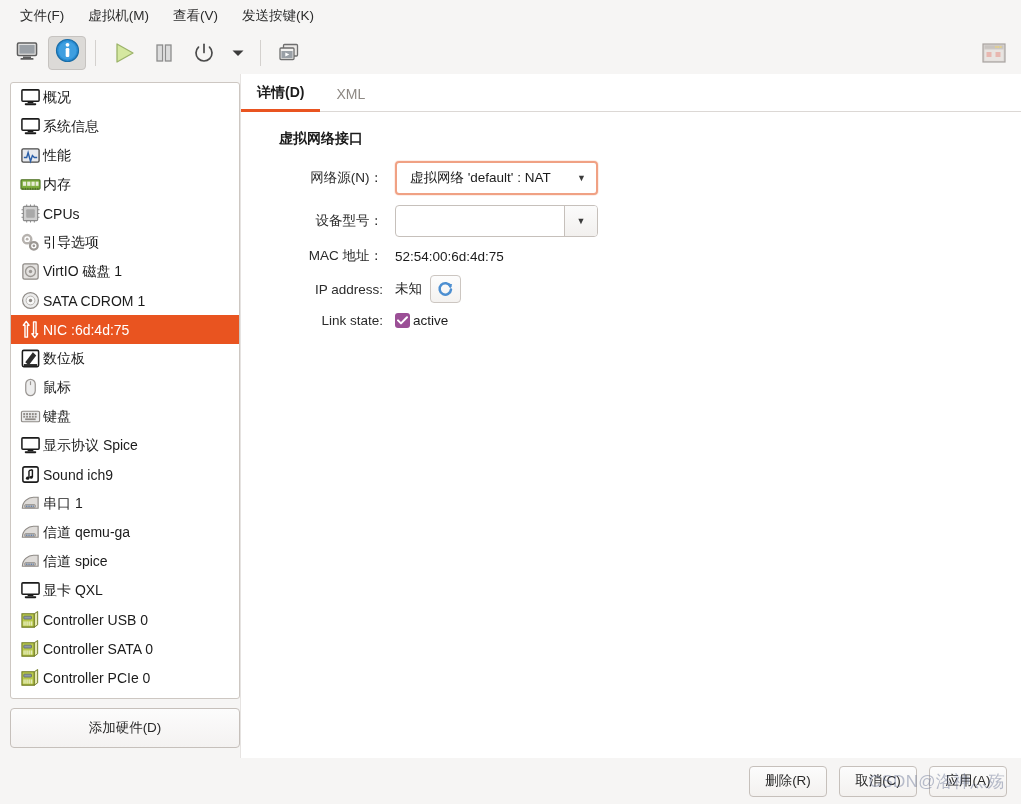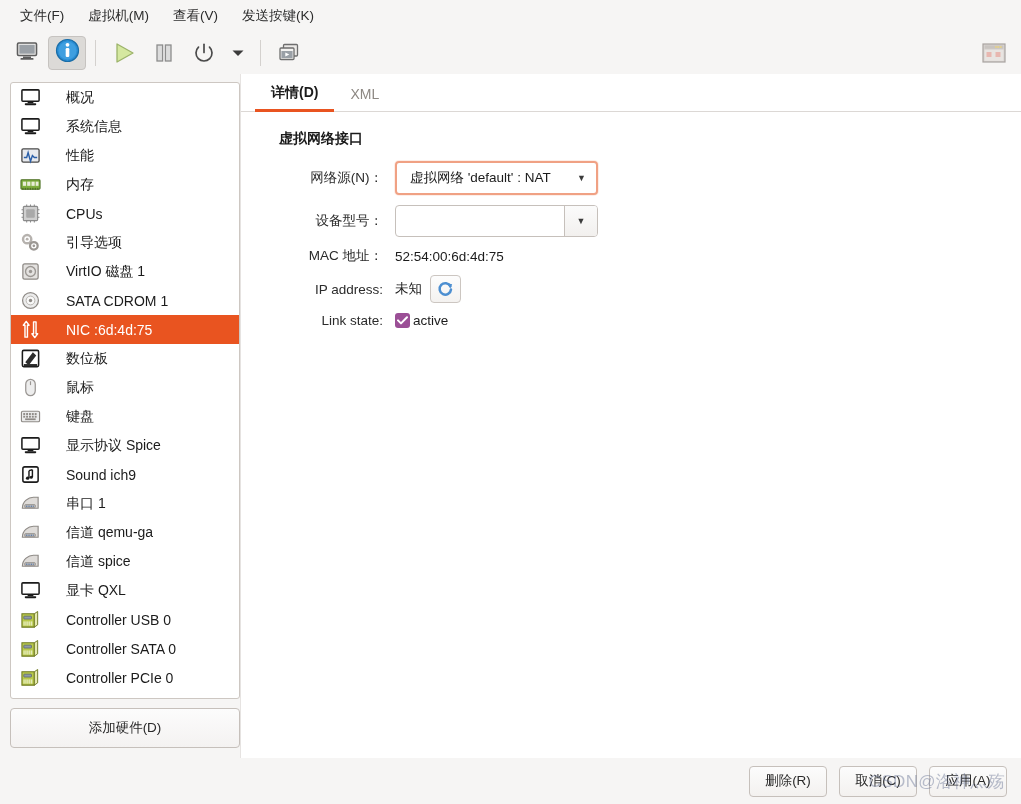--- a/index.html
+++ b/index.html
@@ -51,21 +51,21 @@
   .devlist{
     flex:1 1 auto;
     background:#ffffff;
     border:1px solid #cdc7c2;
     border-radius:3px;
     overflow:hidden;
     position:relative;
   }
   .devlist-inner{ position:absolute; inset:0; overflow:hidden; }
   .dev{
-    display:flex; align-items:center; gap:25px;
+    display:flex; align-items:center; gap:2px;
     height:29px; padding-left:9px; font-size:14px; color:#1b1b1b;
     cursor:pointer; white-space:nowrap;
   }
   .dev.selected{ background:#e95420; color:#ffffff; }
   .dev .ico{ width:21px; height:21px; flex:0 0 21px; display:block; }
 
   
   .addhw-wrap{ padding:9px 0 10px 0; }
   .addhw{
     width:100%; height:40px;
@@ -77,21 +77,21 @@
 
   
   .main{
     flex:1 1 auto; background:#ffffff;
     display:flex; flex-direction:column; min-width:0;
     border-left:1px solid #e6e3e1;
   }
   .tabs{
     height:38px; flex:0 0 38px;
     display:flex; align-items:flex-end;
-    padding-left:14px;
+    padding-left:0;
     border-bottom:1px solid #dcd8d5;
     background:#ffffff;
   }
   .tab{
     font-size:14px; padding:0 16px 9px 16px; color:#8d8883;
     cursor:pointer; position:relative; font-weight:normal;
     white-space:nowrap;
   }
   .tab.active{ color:#1b1b1b; font-weight:bold; }
   .tab.active::after{

